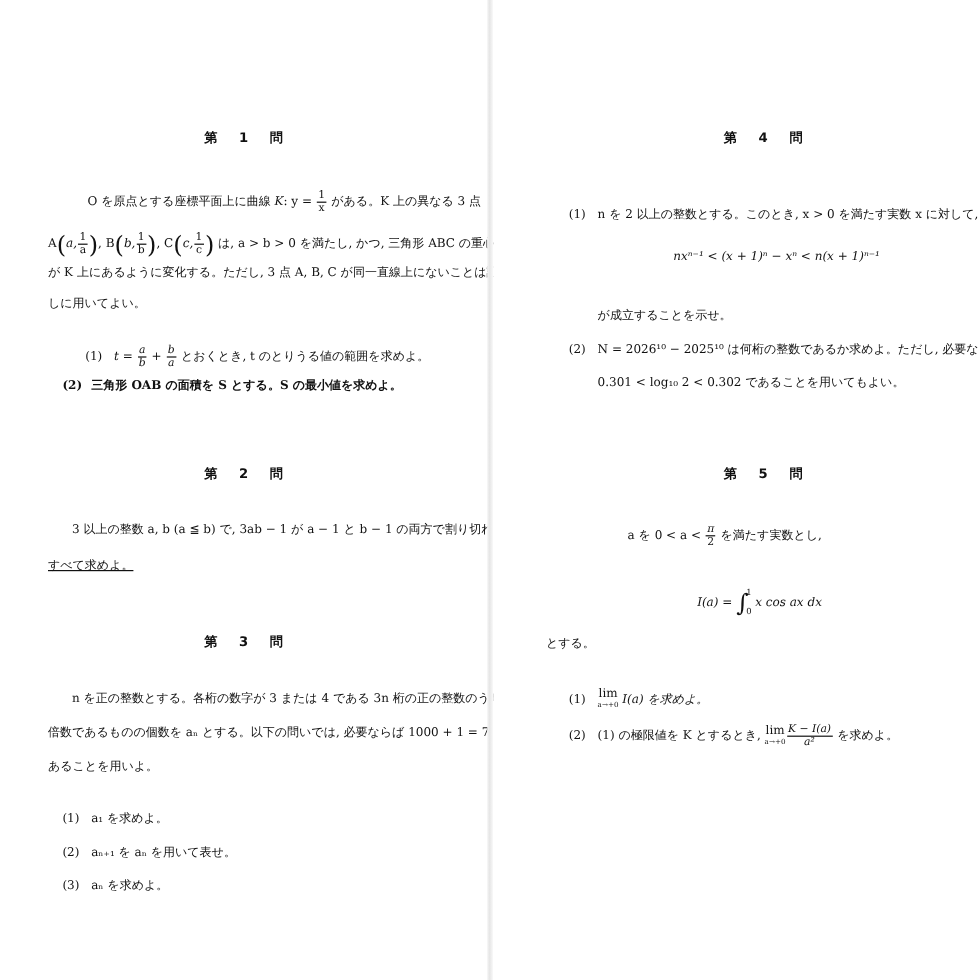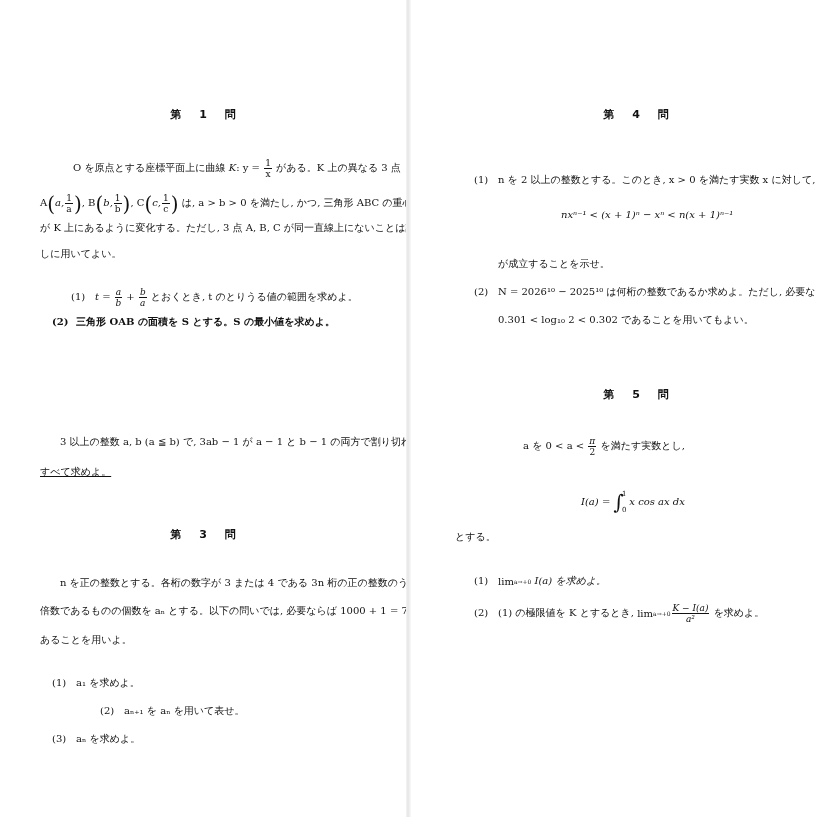--- a/index.html
+++ b/index.html
@@ -19,21 +19,21 @@
     position:absolute; left:0; width:100%; text-align:center;
     font-family:"DejaVu Sans", "Liberation Sans", sans-serif;
     font-weight:bold; font-size:11px; letter-spacing:0;
   }
   .heading span { display:inline-block; margin:0 9px; }
   .line { position:absolute; font-size:10px; white-space:nowrap; line-height:14px; }
   i.v { font-style:italic; }
   .frac { display:inline-flex; flex-direction:column; align-items:center; vertical-align:middle; font-size:9px; line-height:10px; margin:0 1px; }
   .frac .num { border-bottom:0.8px solid #111; padding:0 1px; }
   .paren { font-size:20px; vertical-align:middle; line-height:14px; }
-  .lim { display:inline-flex; flex-direction:row; align-items:center; vertical-align:middle; line-height:9px; }
+  .lim { display:inline-flex; flex-direction:column; align-items:center; vertical-align:middle; line-height:9px; }
   .lim .sub { font-size:6px; }
   .integral { font-size:20px; vertical-align:middle; }
   .int-lim { display:inline-flex; flex-direction:column; font-size:7px; line-height:16px; vertical-align:middle; margin-left:-2px; margin-right:3px;}
   .num-label { display:inline-block; width:24px; }
 </style>
 </head>
 <body>
 
 <div class="page left">
 
@@ -67,34 +67,37 @@
         <i class="v">b</i>
       </span><span> + </span><span class="frac">
         <i class="num v">b</i>
         <i class="v">a</i>
       </span><span> とおくとき, t のとりうる値の範囲を求めよ。</span>
   </div>
   <div class="line" style="left:52px; top:315px;font-weight:bold;">
     <span class="num-label">(2)</span><span>三角形 OAB の面積を S とする。S の最小値を求めよ。</span>
   </div>
 
+  <div class="heading" style="top:387px;">
+    <span>第</span><span>2</span><span>問</span>
+  </div>
   <div class="line" style="left:60px; top:435px;">3 以上の整数 a, b (a ≦ b) で, 3ab − 1 が a − 1 と b − 1 の両方で割り切れるものを</div>
   <div class="line" style="left:40px; top:465px;text-decoration:underline;">すべて求めよ。</div>
 
   <div class="heading" style="top:527px;">
     <span>第</span><span>3</span><span>問</span>
   </div>
   <div class="line" style="left:60px; top:576px;">n を正の整数とする。各桁の数字が 3 または 4 である 3n 桁の正の整数のうち, 7 の</div>
   <div class="line" style="left:40px; top:604px;">倍数であるものの個数を aₙ とする。以下の問いでは, 必要ならば 1000 + 1 = 7 × 143 で</div>
   <div class="line" style="left:40px; top:633px;">あることを用いよ。</div>
 
   <div class="line" style="left:52px; top:676px;">
     <span class="num-label">(1)</span><span>a₁ を求めよ。</span>
   </div>
-  <div class="line" style="left:52px; top:704px;margin-left:48px;">
+  <div class="line" style="left:52px; top:704px;">
     <span class="num-label">(2)</span><span>aₙ₊₁ を aₙ を用いて表せ。</span>
   </div>
   <div class="line" style="left:52px; top:732px;">
     <span class="num-label">(3)</span><span>aₙ を求めよ。</span>
   </div>
 </div>
 
 <div class="divider"></div>
 
 <div class="page right">

